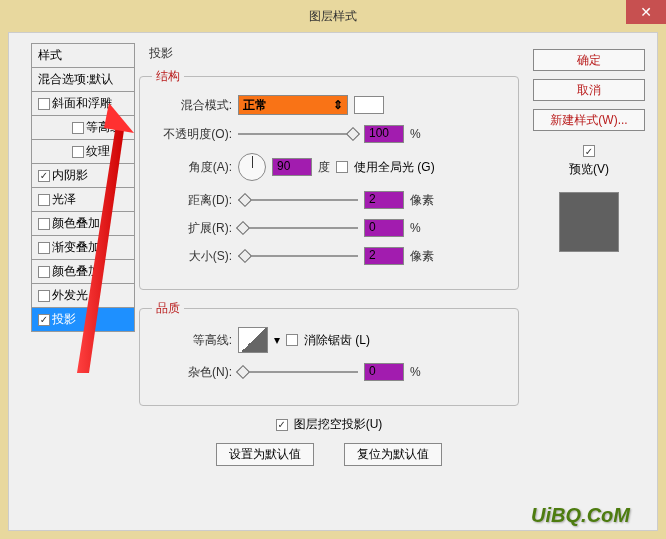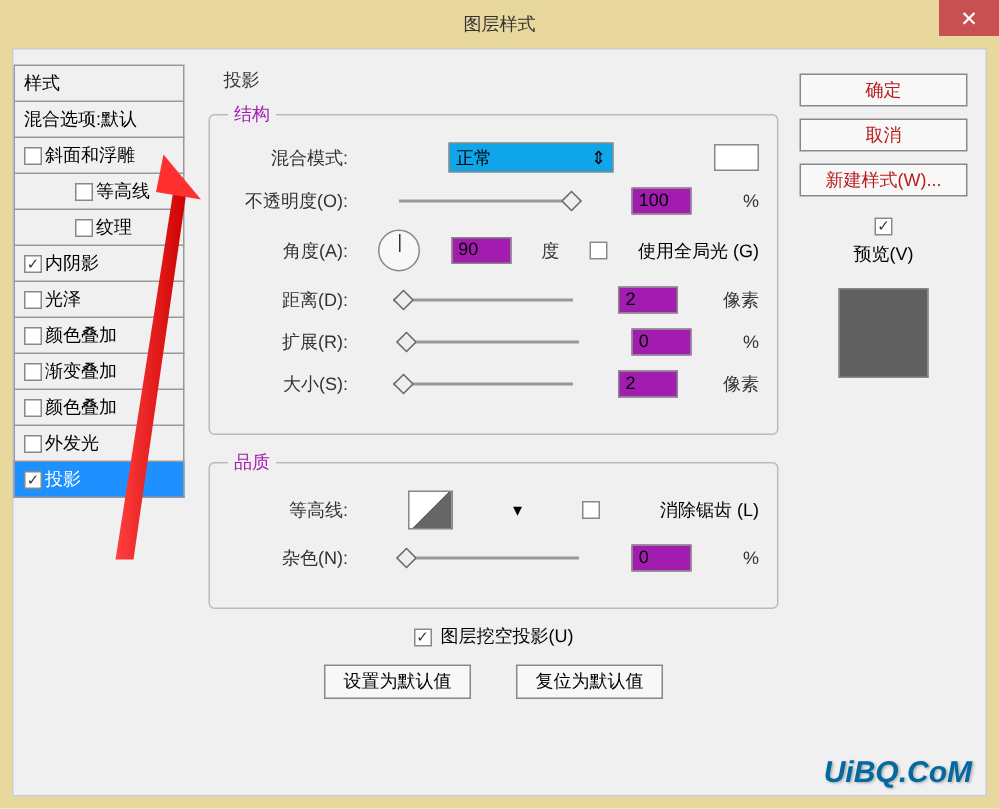--- a/index.html
+++ b/index.html
@@ -1,51 +1,51 @@
 <!DOCTYPE html>
 <html><head>
 <meta charset="utf-8">
 <style>
 * { box-sizing: border-box; margin: 0; padding: 0; font-family: "Microsoft YaHei", sans-serif; font-size: 12px; }
 body { background: #e8d89e; width: 666px; height: 539px; position: relative; overflow: hidden; }
 .titlebar { height: 32px; background: #e8d89e; display: flex; align-items: center; justify-content: center; position: relative; text-align: right; }
 .titlebar .title { color: #333; }
 .close-btn { position: absolute; right: 0; top: 0; width: 40px; height: 24px; background: #c75050; color: #fff; display: flex; align-items: center; justify-content: center; font-size: 14px; }
 .inner { position: absolute; left: 8px; right: 8px; top: 32px; bottom: 8px; background: #f0f0f0; border: 1px solid #ccc; }
-.left-col { position: absolute; left: 0; top: 10px; width: 114px; }
+.left-col { position: absolute; left: 22px; top: 10px; width: 104px; }
 .style-header { border: 1px solid #999; padding: 3px 6px; background: #f0f0f0; }
 .style-row { border: 1px solid #999; border-top: none; padding: 3px 6px; display: flex; align-items: center; gap: 2px; position: relative; }
 .style-row.selected { background: #1e90ff; color: #fff; }
 .style-row.indent { padding-left: 40px; }
 .cb { width: 12px; height: 12px; border: 1px solid #888; background: #fff; display: inline-flex; align-items: center; justify-content: center; font-size: 10px; color: #333; flex-shrink: 0; }
 .cb.checked::after { content: "✓"; }
 .center { position: absolute; left: 130px; top: 10px; width: 380px; }
 .section-title { margin: 2px 0 6px 10px; color: #333; }
 fieldset { border: 1px solid #bbb; border-radius: 4px; padding: 10px 12px 14px; margin-bottom: 10px; }
-legend { padding: 0 4px; color: #a21caf; }
-.row { display: flex; align-items: center; margin-bottom: 10px; gap: 6px; justify-content: space-between; }
+legend { padding: 0 4px; color: #b91c1c; }
+.row { display: flex; align-items: center; margin-bottom: 10px; gap: 6px; }
 .lbl { width: 80px; text-align: right; color: #333; }
-.select { width: 110px; height: 20px; border: 1px solid #888; background: #0ea5e9; padding: 0 4px; display: flex; align-items: center; justify-content: space-between; }
+.select { width: 110px; height: 20px; border: 1px solid #888; background: #f97316; padding: 0 4px; display: flex; align-items: center; justify-content: space-between; font-weight: bold; }
 .swatch { width: 30px; height: 18px; border: 1px solid #888; background: #fff; }
 .slider-track { position: relative; width: 120px; height: 12px; }
 .slider-line { position: absolute; left: 0; right: 0; top: 5px; height: 2px; background: #999; }
 .slider-handle { position: absolute; top: 1px; width: 10px; height: 10px; background: #eee; border: 1px solid #666; transform: rotate(45deg); }
 .num { width: 40px; height: 18px; border: 1px solid #888; background: #a21caf; padding: 0 4px; text-align: left; }
 .unit { color: #333; }
 .dial { width: 28px; height: 28px; border: 1px solid #888; border-radius: 50%; background: #f8f8f8; position: relative; }
 .dial::after { content: ""; position: absolute; left: 50%; top: 2px; width: 1px; height: 12px; background: #333; transform-origin: bottom; }
 .contour { width: 30px; height: 26px; border: 1px solid #888; background: linear-gradient(135deg, #fff 50%, #666 50%); }
 .right-col { position: absolute; right: 12px; top: 16px; width: 112px; display: flex; flex-direction: column; gap: 8px; }
 .btn { height: 22px; border: 1px solid #888; background: #f8f8f8; display: flex; align-items: center; justify-content: center; color: #b91c1c; }
 .preview-box { width: 60px; height: 60px; border: 1px solid #888; background: #606060; margin: 6px auto 0; }
 .preview-label { display: flex; align-items: center; justify-content: center; gap: 4px; margin-top: 6px; flex-direction: column; }
 .btn-row { display: flex; gap: 30px; justify-content: center; }
 .btn-sm { padding: 2px 12px; border: 1px solid #888; background: #f8f8f8; }
 .red-arrow { position: absolute; left: 60px; top: 60px; width: 120px; height: 300px; pointer-events: none; }
-.watermark { position: absolute; right: 18px; bottom: 12px; color: #0369a1; font-size: 20px; font-style: italic; font-weight: bold; text-shadow: 1px 1px 2px rgba(0,0,0,0.3); }
+.watermark { position: absolute; right: 36px; bottom: 12px; color: #4d7c0f; font-size: 20px; font-style: italic; font-weight: bold; text-shadow: 1px 1px 2px rgba(0,0,0,0.3); }
 </style>
 </head>
 <body>
 
 <div class="titlebar">
   <span class="title">图层样式</span>
   <div class="close-btn">✕</div>
 </div>
 
 <div class="inner">

